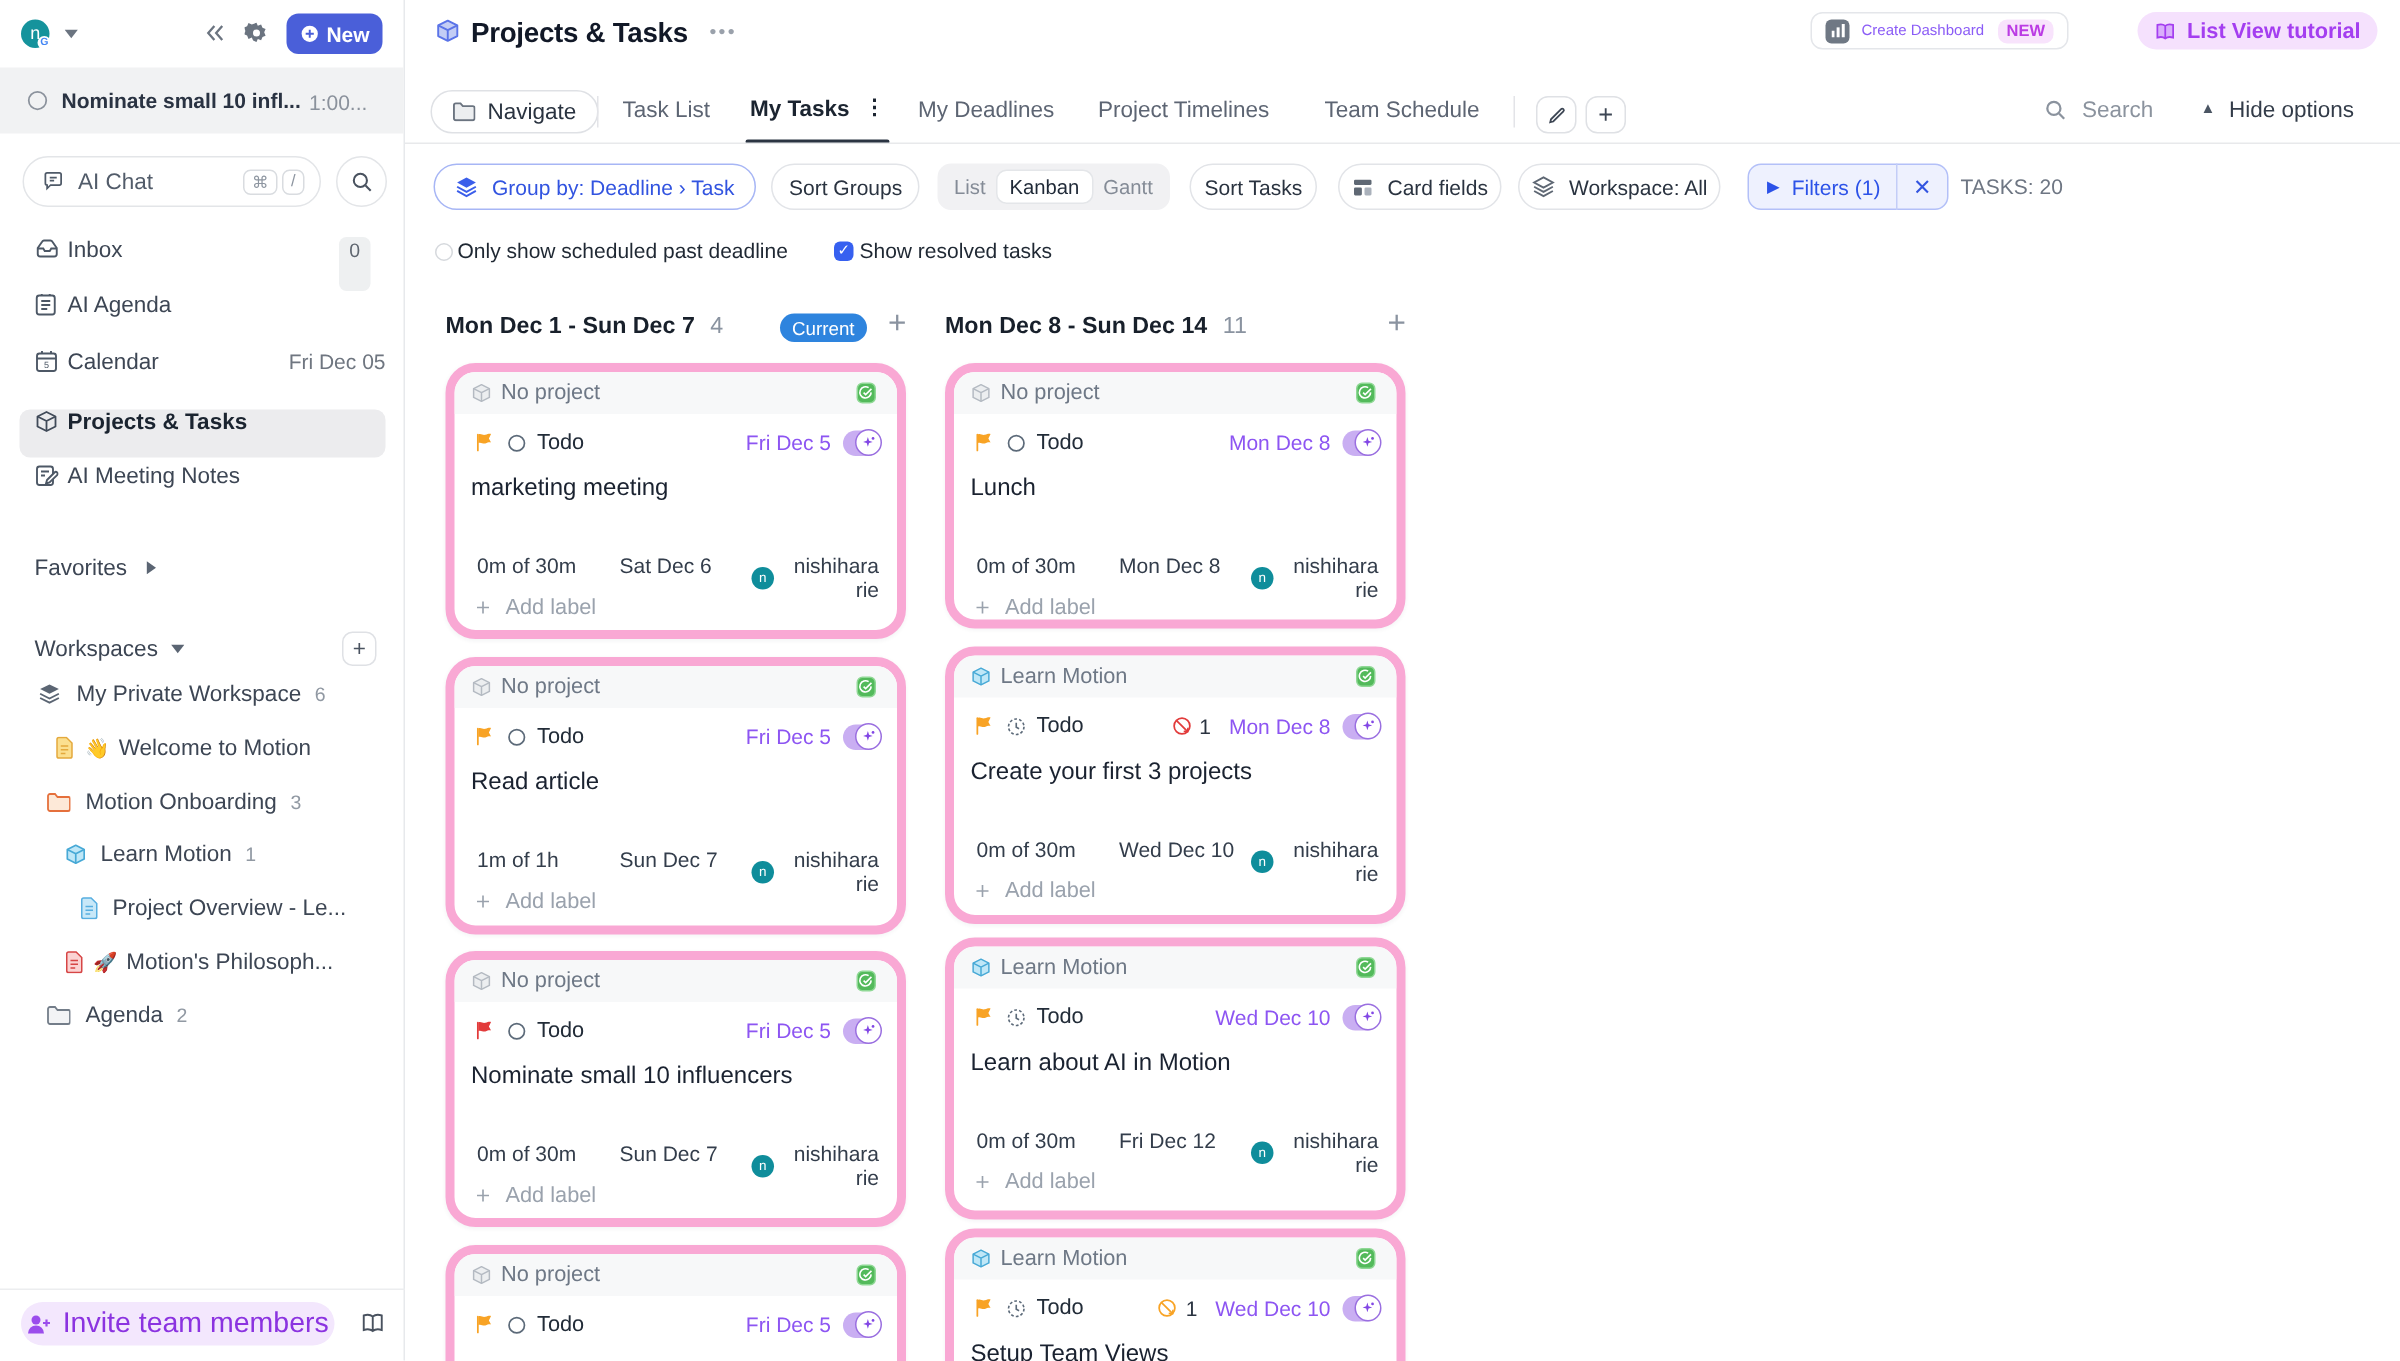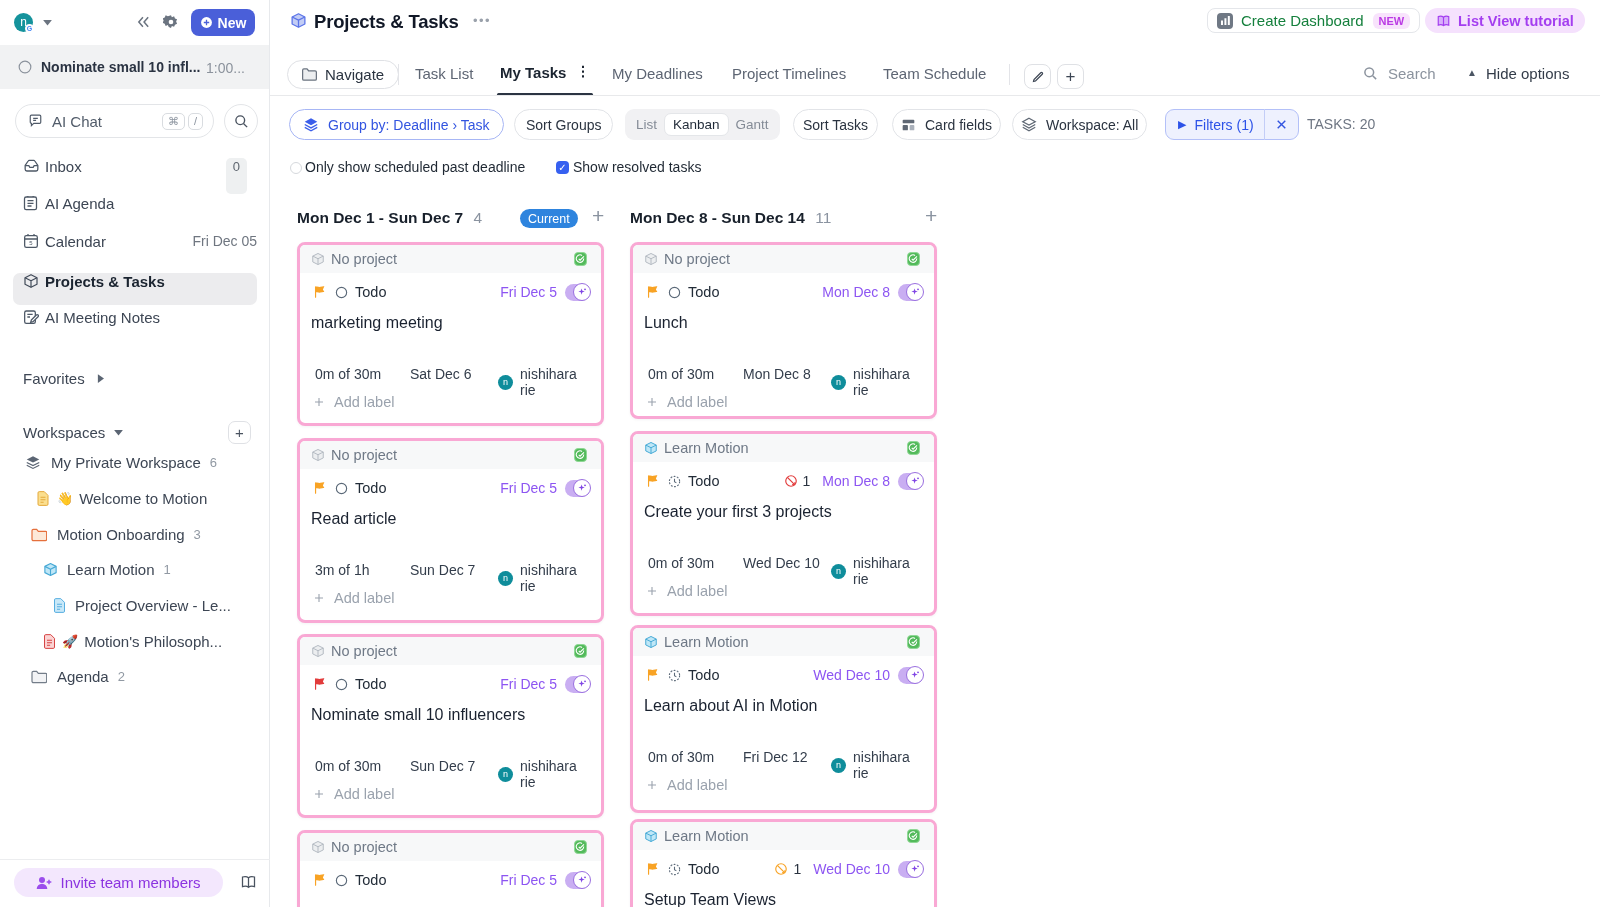--- a/index.html
+++ b/index.html
@@ -13,21 +13,21 @@
 .key { display:inline-block; border:1px solid #d9dce0; border-radius:5px; color:#8d95a0; font-size:11px; padding:1px 5px; margin-left:3px; }
 .mrow { position:absolute; left:13px; width:244px; height:36px; display:flex; color:#3d4654; font-size:15px; }
 .mrow .mic { width:17px; margin:0 5px 0 10px; color:#5b6573; flex:none; display:flex; }
 .mrow.sel { background:#ececee; border-radius:7px; color:#1b2430; font-weight:700; }
 .wrow { position:absolute; display:flex; align-items:center; font-size:15px; color:#3d4654; }
 .cnt { color:#9199a3; font-size:13px; margin-left:9px; }
 
 #main { position:absolute; left:270px; top:0; width:1330px; height:907px; background:#fff; }
 .pill { display:inline-flex; align-items:center; border:1px solid #e2e4e8; border-radius:16px; height:31px; background:#fff; font-size:14px; color:#2a3340; padding:0 13px; }
 .tabtxt { font-size:15px; color:#5d6573; }
-.card { position:absolute; width:307px; background:#fff; border:3px solid #f9a8d4; border-radius:8px; overflow:hidden; box-shadow:0 1px 3px rgba(20,30,50,0.05); }
+.card { position:absolute; width:307px; background:#fff; border:6px solid #f9a8d4; border-radius:20px; overflow:hidden; box-shadow:0 1px 3px rgba(20,30,50,0.05);text-align:right; }
 .chead { position:absolute; left:0; top:0; width:100%; height:28px; background:#f7f8f9; display:flex; align-items:center; padding:0 11px; color:#6e7886; font-size:14.5px; }
 .cht { margin-left:6px; }
 .gbadge { margin-left:auto; width:13.5px; height:13.5px; background:#53ba5b; border:1px solid #8fd895; border-radius:4px; display:inline-flex; align-items:center; justify-content:center; margin-right:3px; }
 .crow { position:absolute; top:33px; left:0; right:0; height:28px; display:flex; align-items:center; padding:0 11px 0 13px; }
 .flg { margin-right:8px; flex:none; }
 .st2 { margin-right:7px; flex:none; }
 .todo { font-size:14.5px; color:#222c38; }
 .crr { margin-left:auto; display:flex; align-items:center; }
 .bcnt { color:#2a3340; margin:0 12px 0 5px; font-size:14px; }
 .pdate { font-size:14px; color:#8d55f2; }
@@ -141,21 +141,21 @@
         <path d="M6 10 h8 M6 14 h8 M6 18 h5" stroke="#57aee0" stroke-width="1.6"></path>
       </svg>Project Overview - Le...</div>
   <div class="wrow" style="left:43px;top:633px;"><svg width="13" height="15" viewBox="0 0 20 24" style="margin-right:6px;">
         <path d="M2 3 a2 2 0 0 1 2-2 h8 l6 6 v14 a2 2 0 0 1-2 2 H4 a2 2 0 0 1-2-2 Z" fill="#fbd3d3" stroke="#d64545" stroke-width="1.6"></path>
         <path d="M6 10 h8 M6 14 h8 M6 18 h5" stroke="#d64545" stroke-width="1.6"></path>
       </svg><span style="font-size:13px;margin-right:6px;">🚀</span>Motion's Philosoph...</div>
   <div class="wrow" style="left:31px;top:668px;"><svg width="16" height="14" viewBox="0 0 24 20" fill="#f2f3f5" stroke="#737d89" stroke-width="1.8" style="margin-right:10px;">
         <path d="M1.5 3.5 a2 2 0 0 1 2-2 h5 l2.5 3 H22 a1.5 1.5 0 0 1 1.5 1.5 V16.5 a2 2 0 0 1-2 2 H3.5 a2 2 0 0 1-2-2 Z"></path>
       </svg>Agenda<span class="cnt">2</span></div>
   <div style="position:absolute;left:0;top:859px;width:270px;border-top:1px solid #ecedef;"></div>
-  <div style="position:absolute;left:14px;top:868px;width:209px;height:29px;background:#f3e7fd;border-radius:15px;color:#8b33e0;font-size:15px;display:flex;align-items:center;justify-content:center;"><svg width="16" height="14" viewBox="0 0 24 20" fill="#9b4dec" style="margin-right:8px;">
+  <div style="position:absolute;left:14px;top:868px;width:209px;height:29px;background:#f3e7fd;border-radius:15px;color:#8b33e0;font-size:19px;display:flex;align-items:center;justify-content:center;"><svg width="16" height="14" viewBox="0 0 24 20" fill="#9b4dec" style="margin-right:8px;">
         <circle cx="9" cy="5.5" r="4.5"></circle>
         <path d="M1 19 a8 8 0 0 1 16 0 Z"></path>
         <path d="M19.5 5 v7 M16 8.5 h7" stroke="#9b4dec" stroke-width="2.2" fill="none"></path>
       </svg>Invite team members</div>
   <svg style="position:absolute;left:240px;top:874px;" width="17" height="16" viewBox="0 0 24 24" fill="none" stroke="#49525f" stroke-width="1.9">
       <path d="M12 5.5 C9.5 3.5 6 3.5 3 4.5 V19 C6 18 9.5 18 12 20 C14.5 18 18 18 21 19 V4.5 C18 3.5 14.5 3.5 12 5.5 Z M12 5.5 V20"></path>
     </svg>
 </div>
 <div id="main">
 
@@ -166,21 +166,21 @@
   <div style="position:absolute;left:44px;top:11px;font-size:18.5px;font-weight:700;color:#111827;letter-spacing:-0.2px;">Projects &amp; Tasks</div>
   <div style="position:absolute;left:203px;top:13px;font-size:13px;color:#9aa1ab;letter-spacing:1.5px;">•••</div>
   <div style="position:absolute;left:937px;top:8px;height:25px;border:1px solid #e4e6ea;border-radius:8px;background:#fff;display:flex;align-items:center;padding:0 9px;">
     <span style="width:16px;height:16px;background:#6f7884;border-radius:4px;display:inline-flex;align-items:center;justify-content:center;margin-right:8px;">
         <svg width="9" height="9" viewBox="0 0 10 10">
           <rect x="0" y="5" width="2.2" height="5" fill="#fff"></rect>
           <rect x="3.8" y="2.5" width="2.2" height="7.5" fill="#fff"></rect>
           <rect x="7.6" y="0" width="2.2" height="10" fill="#fff"></rect>
         </svg>
       </span>
-    <span style="font-size:15px;color:#15803d;">Create Dashboard</span>
+    <span style="font-size:10px;color:#8b5cf6;">Create Dashboard</span>
     <span style="margin-left:9px;background:#f8e3fc;color:#bb3be4;font-size:11px;font-weight:700;border-radius:6px;padding:2px 6px;">NEW</span>
   </div>
   <div style="position:absolute;left:1155px;top:8px;height:25px;border-radius:13px;background:#f5e1fd;display:flex;align-items:center;padding:0 11px;color:#a43ef0;font-weight:700;font-size:14.5px;">
     <svg width="15" height="14" viewBox="0 0 24 24" fill="#d9aefb" stroke="#a43ef0" stroke-width="2" style="margin-right:7px;">
         <path d="M12 5.5 C9.5 3.5 6 3.5 3 4.5 V19 C6 18 9.5 18 12 20 C14.5 18 18 18 21 19 V4.5 C18 3.5 14.5 3.5 12 5.5 Z M12 5.5 V20"></path>
       </svg>
     List View tutorial
   </div>
 
   <div style="position:absolute;left:17px;top:60px;height:29px;border:1px solid #dfe1e5;border-radius:15px;display:flex;align-items:center;padding:0 14px;">
@@ -342,21 +342,21 @@
               <svg width="11" height="11" viewBox="0 0 24 24" fill="#8247e5">
                 <path d="M10 3 l1.7 5.3 L17 10 l-5.3 1.7 L10 17 l-1.7-5.3 L3 10 l5.3-1.7 Z"></path>
                 <circle cx="17.5" cy="5" r="2"></circle>
               </svg>
             </span>
           </span>
         </span>
       </div>
       <div class="ctitle">Read article</div>
       <div class="cmeta">
-        <span class="m1">3m of 1h</span>
+        <span class="m1">1m of 1h</span>
         <span class="m2">Sun Dec 7</span>
         <span class="m3">
           <span class="avatar">n</span>
           <span>nishihara rie</span>
         </span>
       </div>
       <div class="clabel"><svg width="12" height="12" viewBox="0 0 24 24" stroke="#9aa2ad" stroke-width="2.2" fill="none" style="margin-right:9px;">
           <path d="M12 4 v16 M4 12 h16"></path>
         </svg>Add label</div>
     </div>

